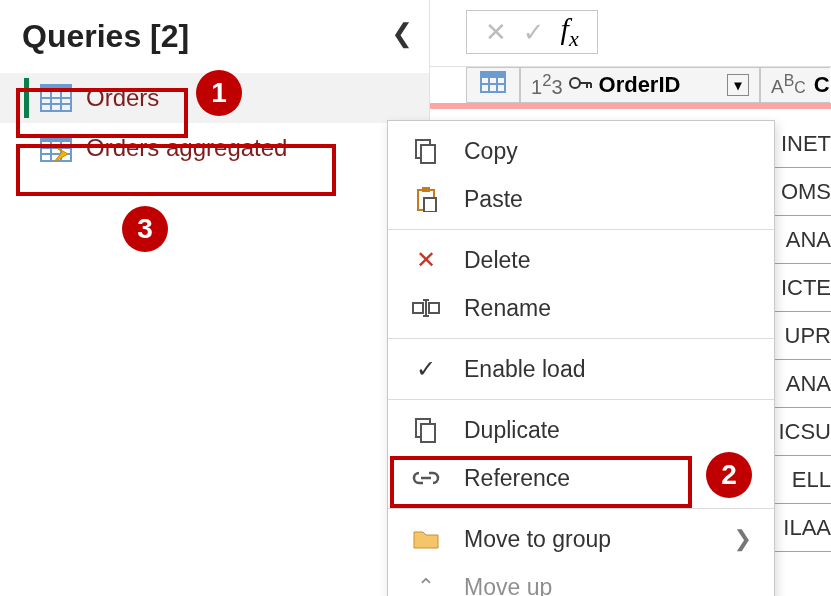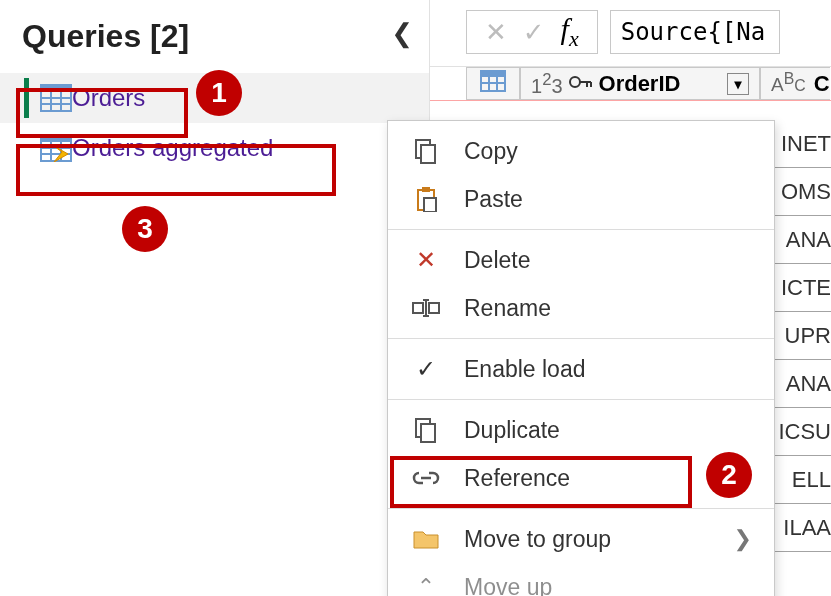--- a/index.html
+++ b/index.html
@@ -33,25 +33,25 @@
   .collapse-arrow {
     font-size: 26px;
     color: #333;
     padding-right: 16px;
     cursor: pointer;
   }
 
   .query-item {
     display: flex;
     align-items: center;
-    gap: 0;
+    gap: 14px;
     height: 50px;
     padding-left: 40px;
     font-size: 24px;
-    color: #4c1d95;
+    color: #7f1d1d;
     cursor: pointer;
   }
   .query-item.selected { background: #f2f2f2; }
   .green-bar {
     position: absolute;
     left: 24px;
     width: 5px;
     height: 40px;
     background: #0b7e4b;
   }
@@ -109,22 +109,22 @@
     height: 44px;
     font-family: Consolas, monospace;
     font-size: 24px;
     padding: 0 10px;
     width: 170px;
   }
 
   .col-headers {
     display: flex;
     padding-left: 36px;
-    border-bottom: 1px solid #fca5a5;
-    height: 34px;
+    border-bottom: 6px solid #fca5a5;
+    height: 42px;
   }
   .col-cell {
     border: 1px solid #c8c8c8;
     display: flex;
     align-items: center;
     gap: 8px;
     padding: 0 10px;
     font-size: 22px;
     font-weight: 600;
     background: #f5f5f5;
@@ -230,21 +230,20 @@
     <div class="badge" style="left:122px; top:206px;">3</div>
   </div>
 
   <div class="right-area">
     <div class="top-row">
       <div class="fx-group">
         <span class="fx-btn">✕</span>
         <span class="fx-btn">✓</span>
         <span class="fx-label">f<span style="font-size:22px; vertical-align:sub;">x</span></span>
       </div>
-      <input class="formula-input" value="Source{[Na" style="">
     </div>
 
     <div class="col-headers">
       <div class="col-cell idx">
         <span>
           <svg width="26" height="22" viewBox="0 0 26 22">
             <rect x="1" y="1" width="24" height="20" fill="none" stroke="#6b9bd1" stroke-width="2"></rect>
             <rect x="1" y="1" width="24" height="6" fill="#6b9bd1"></rect>
             <line x1="9" y1="1" x2="9" y2="21" stroke="#6b9bd1" stroke-width="2"></line>
             <line x1="17" y1="1" x2="17" y2="21" stroke="#6b9bd1" stroke-width="2"></line>

